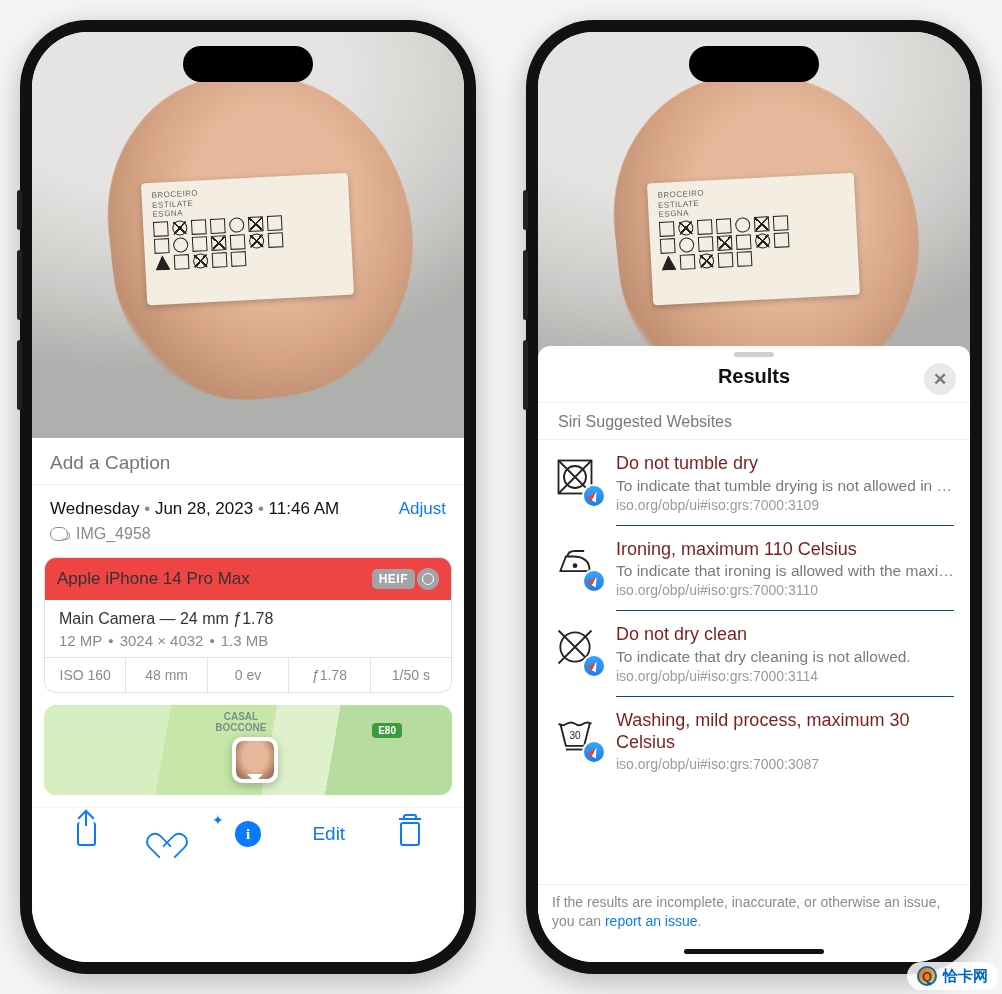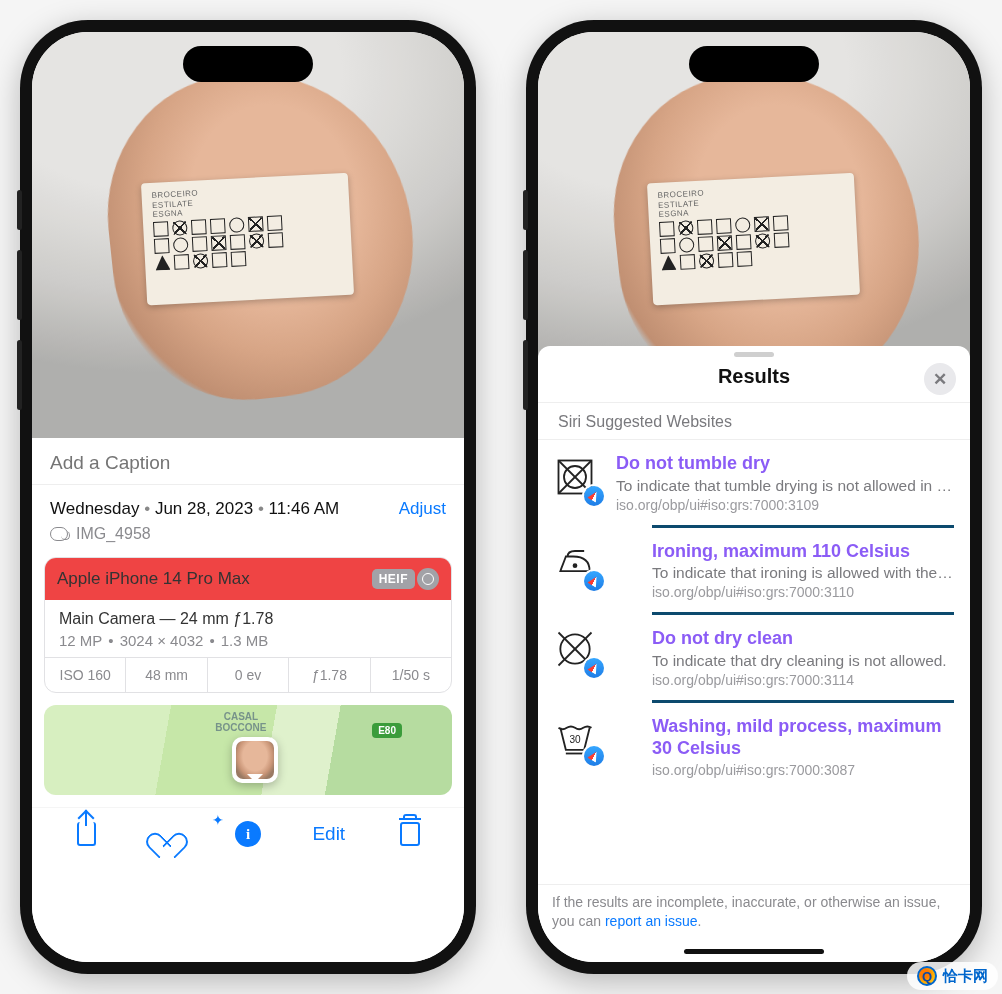--- a/index.html
+++ b/index.html
@@ -100,27 +100,27 @@
   
   .sheet { position:absolute; left:0; right:0; bottom:0; height:616px; background:#fff; border-radius:12px 12px 0 0; display:flex; flex-direction:column; }
   .sheet .grabber { width:40px; height:5px; background:#cfcfcf; border-radius:3px; margin:6px auto 0; }
   .sheet-head { display:flex; align-items:center; justify-content:center; position:relative; padding:8px 16px 14px; }
   .sheet-title { font-size:20px; font-weight:700; color:#111; }
   .close { position:absolute; right:14px; top:6px; width:32px; height:32px; border-radius:50%; background:#e9e9ec; display:flex; align-items:center; justify-content:center; color:#7a7a7e; font-size:17px; font-weight:600; }
   .section-title { padding:10px 20px 8px; font-size:16px; color:#79797d; border-top:1px solid #eee; border-bottom:1px solid #eee; }
 
   .result-list { flex:1; overflow:hidden; }
   .result { display:flex; gap:16px; padding:12px 16px 12px 12px; align-items:flex-start; }
-  .result + .result .r-body { border-top:3px solid #0c4a6e; margin-top:-12px; padding-top:12px;margin-left:36px; }
+  .result + .result .r-body { border-top:1px solid #0c4a6e; margin-top:-12px; padding-top:12px; }
   .r-ico { width:50px; height:50px; flex:0 0 auto; position:relative; display:flex; align-items:center; justify-content:center; }
   .r-ico svg { width:44px; height:44px; }
   .safari-badge { position:absolute; right:-4px; bottom:-4px; width:20px; height:20px; border-radius:50%; background:linear-gradient(180deg,#35a6ff,#1f7de6); box-shadow:0 0 0 2px #fff; display:flex; align-items:center; justify-content:center; }
   .safari-badge::after{content:"";width:10px;height:10px;background:conic-gradient(#fff 0 50%,#ff3b30 50% 100%);clip-path:polygon(50% 0,100% 100%,0 100%);transform:rotate(30deg);} 
   .r-body { flex:1; min-width:0; }
-  .r-title { font-size:18px; font-weight:700; color:#8b5cf6; line-height:1.25; }
+  .r-title { font-size:18px; font-weight:400; color:#7f1d1d; line-height:1.25; }
   .r-desc { font-size:15.5px; color:#7a7a7e; white-space:nowrap; overflow:hidden; text-overflow:ellipsis; margin-top:2px; }
   .r-url { font-size:14px; color:#9a9a9e; margin-top:2px; white-space:nowrap; overflow:hidden; text-overflow:ellipsis; }
 
   .footer-note { font-size:14px; color:#8a8a8e; padding:8px 14px 18px; line-height:1.35; border-top:1px solid #eee; }
   .footer-note a { color:#0a7aff; text-decoration:none; }
   .home-ind { width:140px; height:5px; background:#111; border-radius:3px; margin:0 auto 8px; }
 
   .watermark { position:absolute; right:4px; bottom:4px; display:flex; align-items:center; gap:6px; font-size:15px; color:#0066cc; font-weight:600; background:rgba(255,255,255,.85); padding:4px 10px; border-radius:20px; }
   .wm-logo { width:20px; height:20px; border-radius:50%; background:radial-gradient(circle at 35% 35%, #ff7a00 0 30%, #ffb000 60%, #ffd54a 100%); border:2px solid #0066cc; position:relative; }
   .wm-logo::after{content:"Q";position:absolute;inset:0;display:flex;align-items:center;justify-content:center;color:#0a4aa8;font-weight:800;font-size:13px;}

